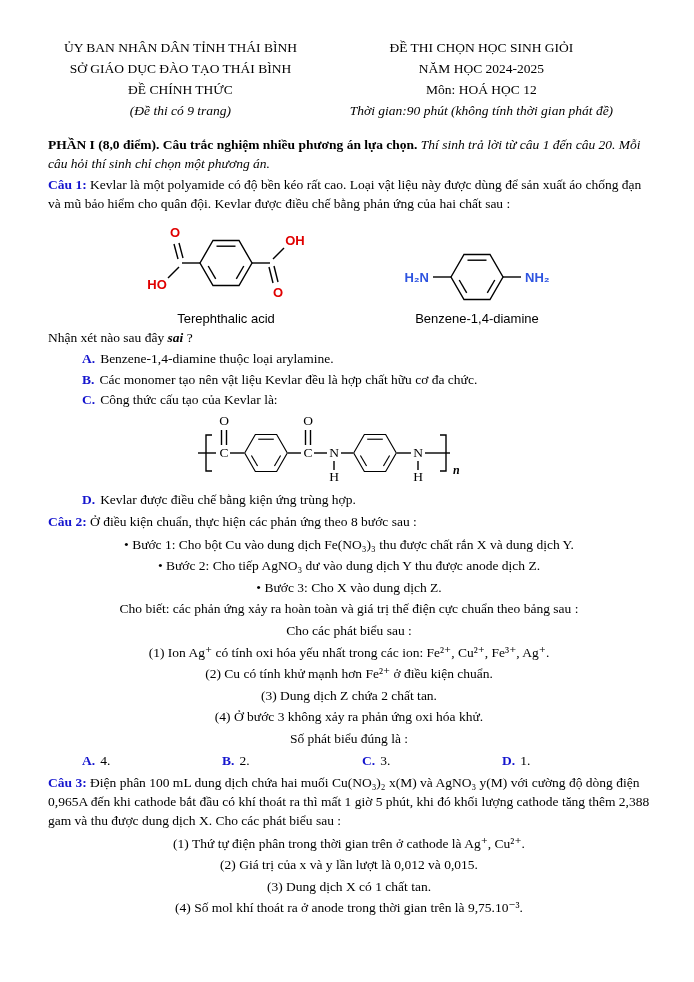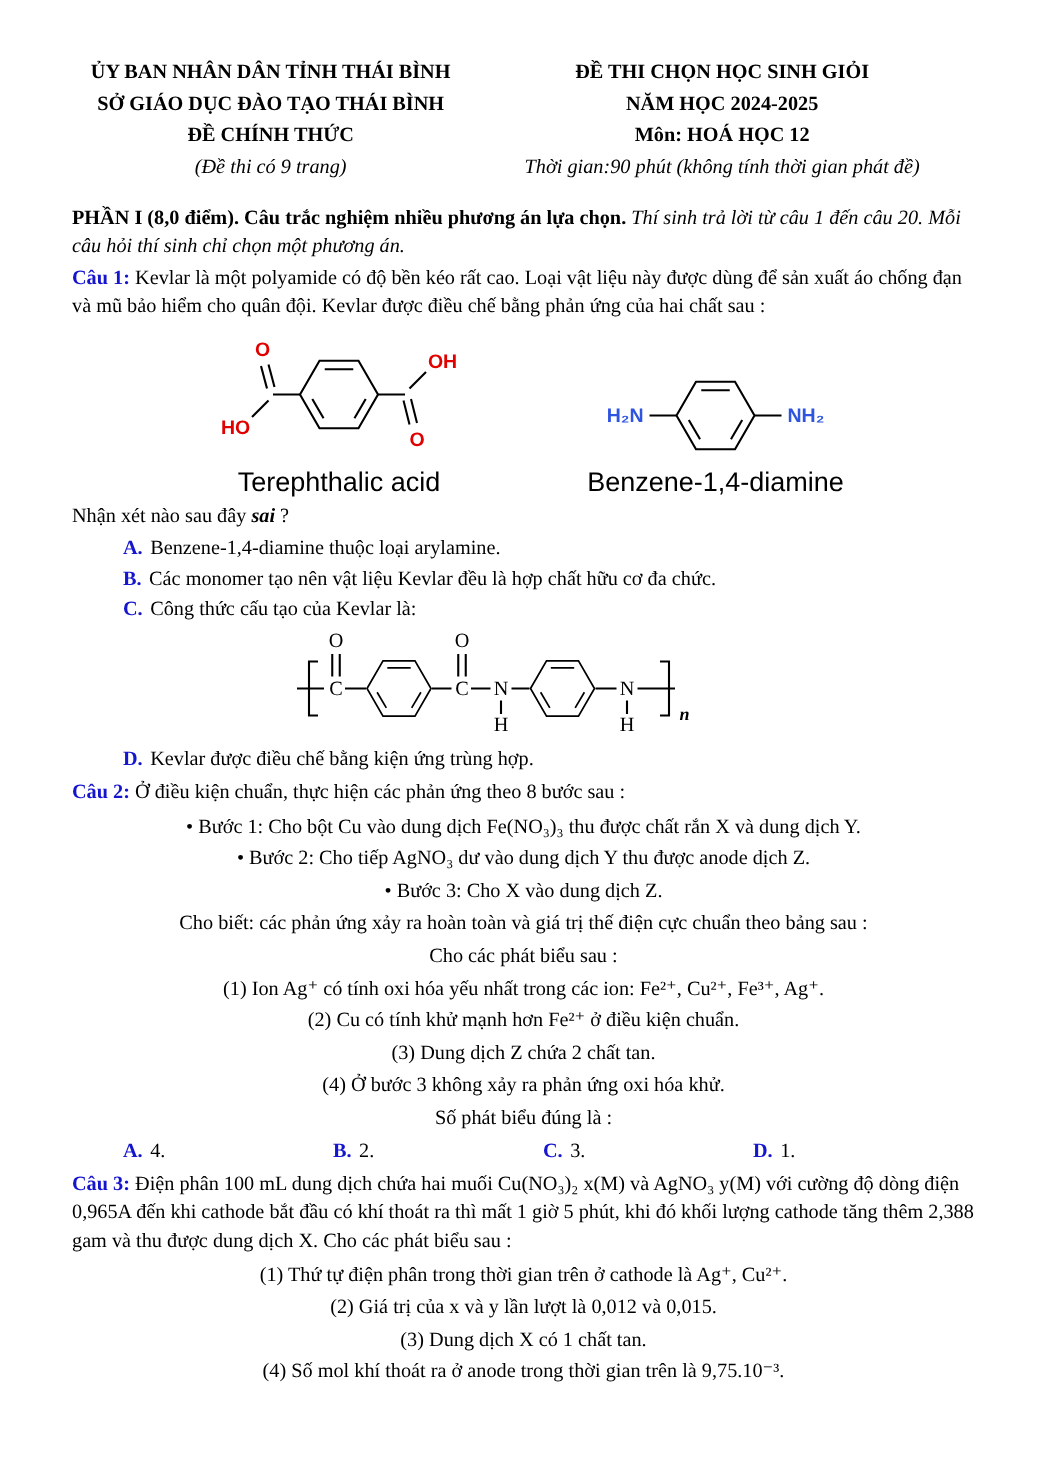--- a/index.html
+++ b/index.html
@@ -8,35 +8,35 @@
     width:694px; height:982px; overflow:hidden;
     font-family:"Liberation Serif","DejaVu Serif",serif;
     font-size:13.5px; color:#000;
   }
   .page { padding:38px 44px 18px 48px; }
 
   .header { display:flex; margin-bottom:13px; }
   .header-col { text-align:center; line-height:1.55; }
   .header-col.left { width:44%; }
   .header-col.right { width:56%; }
-  .h-bold { font-weight:bold; }
+  .h-bold { font-weight:normal; }
   .h-italic { font-style:italic; }
 
   .para { line-height:1.42; margin-bottom:2px; }
   .b { font-weight:bold; }
   .i { font-style:italic; }
   .bi { font-weight:bold; font-style:italic; }
   .qlabel { font-weight:bold; color:var(--blue); }
 
   .opt { padding-left:34px; line-height:1.5; }
   .opt-letter { font-weight:bold; color:var(--blue); margin-right:5px; }
 
   .structures-row { display:flex; justify-content:center; align-items:flex-end; gap:46px; margin:4px 0 2px; }
   figure { display:flex; flex-direction:column; align-items:center; }
-  figcaption { font-family:"Liberation Sans","DejaVu Sans",sans-serif; font-size:18px; margin-top:2px; }
+  figcaption { font-family:"Liberation Sans","DejaVu Sans",sans-serif; font-size:13px; margin-top:2px; }
 
   svg .bond { stroke:#000; stroke-width:1.4; }
   svg text { font-family:"Liberation Sans","DejaVu Sans",sans-serif; font-size:13px; font-weight:bold; }
   svg text.red { fill:var(--red); }
   svg text.blue2 { fill:var(--mblue); }
   svg text.k { font-family:"Liberation Serif","DejaVu Serif",serif; font-weight:normal; font-size:13.5px; fill:#000; }
   svg text.kn { font-family:"Liberation Serif","DejaVu Serif",serif; font-style:italic; font-weight:bold; font-size:12px; fill:#000; }
 
   .kevlar-wrap { display:flex; justify-content:center; margin:1px 0; }
 

